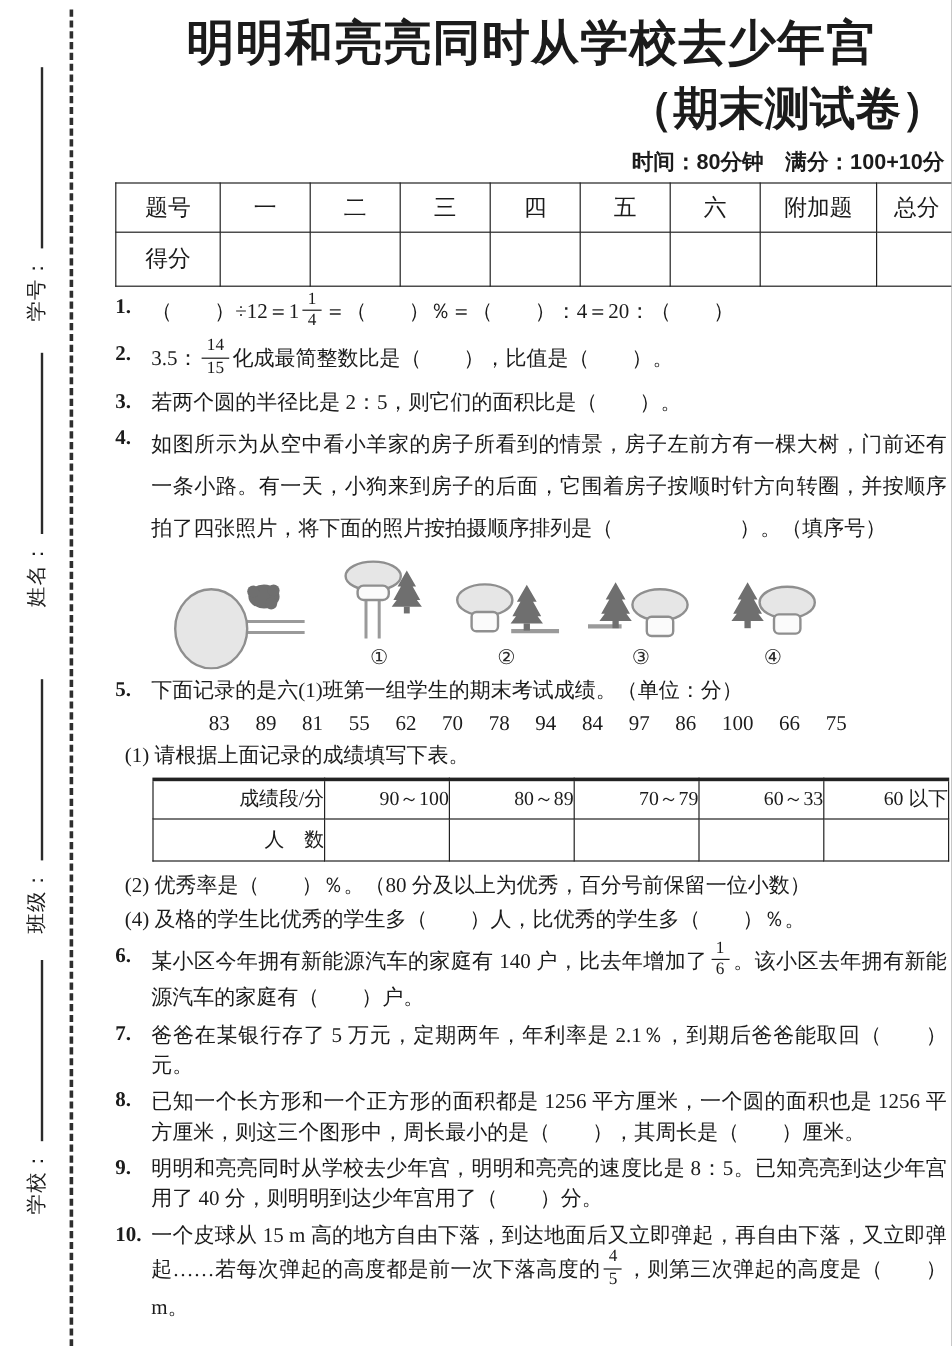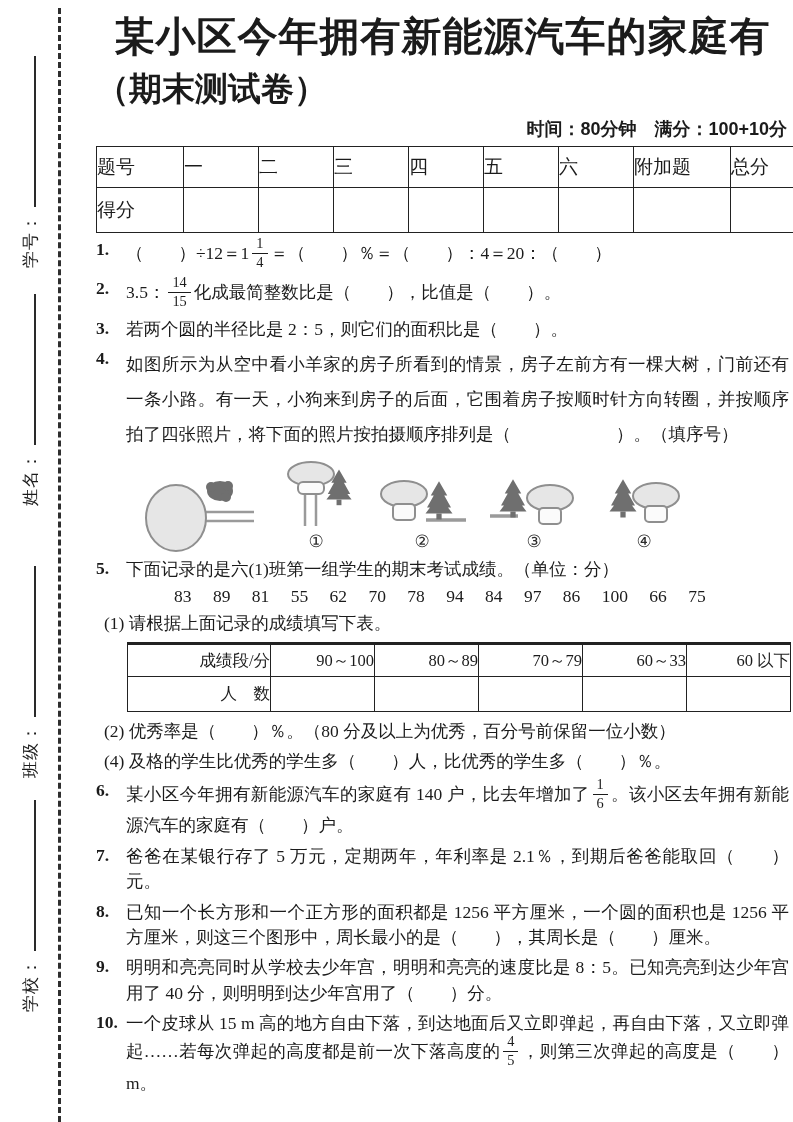--- a/index.html
+++ b/index.html
@@ -6,26 +6,26 @@
   .page{position:relative;width:793px;height:1122px;background:#ffffff;overflow:hidden;
         font-family:"Liberation Serif","DejaVu Serif",serif;color:#1b1b1b;}
   .rule-dashed{position:absolute;left:58px;top:8px;bottom:0;width:0;border-left:3px dashed #2e2e2e;}
   
   .side-label{position:absolute;left:-76px;width:212px;height:30px;display:flex;align-items:center;gap:7px;
               transform:rotate(-90deg);font-size:17px;letter-spacing:1px;}
   .side-blank{flex:1;height:10px;border-bottom:2px solid #2a2a2a;}
   .content{position:absolute;left:96px;top:12px;width:693px;}
   .title{margin:0;text-align:center;font-family:"Liberation Sans","DejaVu Sans",sans-serif;
          font-weight:900;font-size:40px;letter-spacing:1px;line-height:1.2;}
-  .subtitle{margin:10px 0 0;text-align:left;font-family:"Liberation Sans","DejaVu Sans",sans-serif;
-            font-weight:900;font-size:33px;line-height:1.15;}
+  .subtitle{margin:10px 0 0;text-align:right;font-family:"Liberation Sans","DejaVu Sans",sans-serif;
+            font-weight:900;font-size:38px;line-height:1.15;}
   .info-line{margin:9px 2px 5px 0;text-align:right;font-family:"Liberation Sans","DejaVu Sans",sans-serif;
              font-size:18px;font-weight:600;}
   table.score{width:100%;border-collapse:collapse;table-layout:fixed;}
-  table.score td{border:1.7px solid #222;text-align:left;font-size:19px;padding:0;}
+  table.score td{border:1.7px solid #222;text-align:center;font-size:19px;padding:0;}
   table.score tr.r1 td{height:40px;}
   table.score tr.r2 td{height:44px;font-family:Liberation Mono, monospace;}
   .sec-head{margin:12px 0 6px;font-family:"Liberation Sans","DejaVu Sans",sans-serif;
             font-weight:700;font-size:17.5px;}
   .q{display:flex;margin:5px 0;font-size:17.5px;}
   .qno{flex:0 0 30px;font-weight:700;padding-top:1px;}
   .qtext{flex:1;margin:0;line-height:1.45;text-align:justify;}
   .q4 .qtext{line-height:2.0;}
   .frac{display:inline-block;vertical-align:middle;text-align:center;line-height:1.1;
         font-size:0.82em;margin:0 3px;position:relative;top:-2px;}
@@ -74,21 +74,21 @@
     <span>班级：</span>
     <span class="side-blank"></span>
   </div>
   <div class="side-label" style="top:891px">
     <span>学校：</span>
     <span class="side-blank"></span>
   </div>
 
   <div class="content">
 
-    <h1 class="title">某小区今年拥有新能源汽车的家庭有</h1>
+    <h1 class="title">明明和亮亮同时从学校去少年宫</h1>
     <h2 class="subtitle">（期末测试卷）</h2>
     <div class="info-line">时间：80分钟　满分：100+10分</div>
 
     <table class="score">
       <tbody>
           <tr class="r1">
         <td style="width:86px">题号</td>
         <td style="width:74px">一</td>
         <td style="width:74px">二</td>
         <td style="width:74px">三</td>

